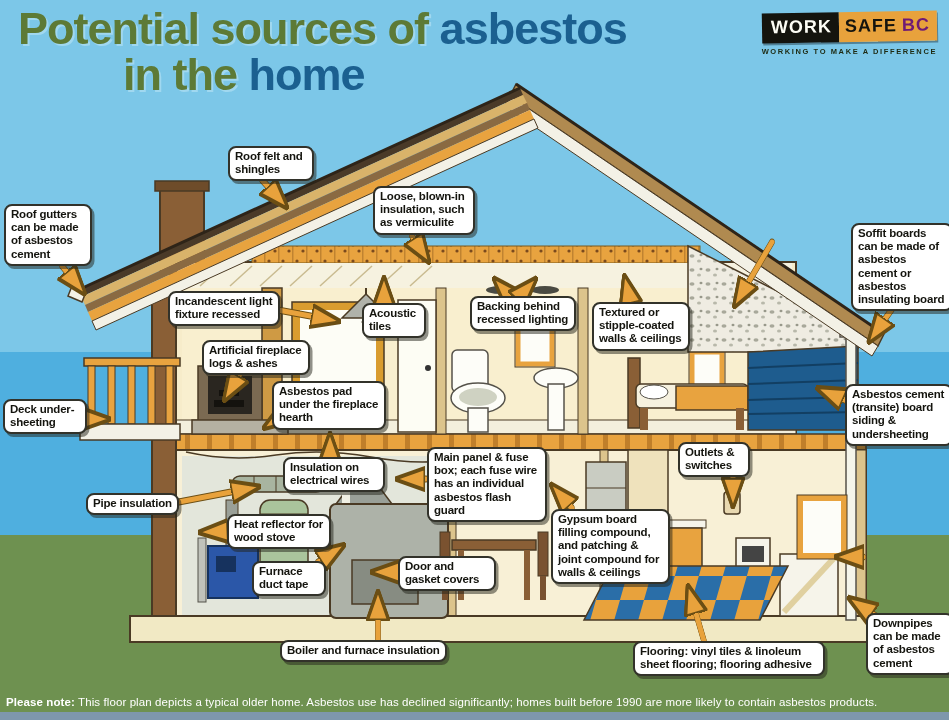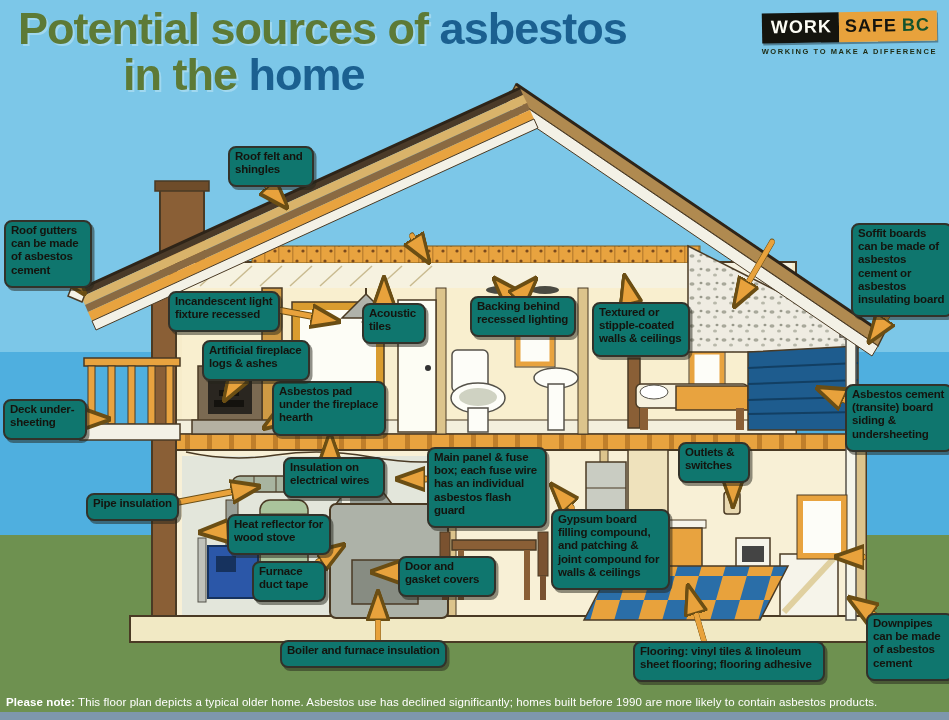--- a/index.html
+++ b/index.html
@@ -21,31 +21,31 @@
     text-shadow:2px 2px 0 rgba(190,230,245,0.55);
   }
   #title .t-bold{color:#1b6090;text-shadow:none;}
   #title .line2{margin-left:105px;}
 
   #logo{position:absolute;right:12px;top:12px;z-index:5;text-align:left;}
   #logo .logo-row{display:flex;transform:rotate(-1deg);box-shadow:1px 2px 0 rgba(0,0,0,0.35);}
   #logo .seg{font-weight:bold;font-size:18px;letter-spacing:1px;padding:4px 7px 5px 9px;}
   #logo .seg-work{background:#14140e;color:#fdfdf5;}
   #logo .seg-safe{background:#e8a23c;color:#14140e;display:flex;gap:5px;padding-left:6px;}
-  #logo .seg-safe .bc{color:#14532d;}
+  #logo .seg-safe .bc{color:#701a75;}
   #logo .tagline{
     margin-top:5px;font-size:7.5px;font-weight:bold;letter-spacing:1.6px;
     color:#1d2a12;white-space:nowrap;
   }
 
   .lbl{
     position:absolute;z-index:6;
-    background:#0f766e;border:2px solid #32322a;border-radius:8px;
+    background:#ffffff;border:2px solid #32322a;border-radius:8px;
     box-shadow:2.5px 3px 0 rgba(35,35,25,0.5);
-    padding:2px 5px 9px 5px;
+    padding:2px 5px 3px 5px;
     font-size:11.5px;font-weight:bold;line-height:1.15;color:#14140e;
     letter-spacing:-0.2px;
   }
   .lbl.nowrap{white-space:nowrap;}
 
   #house-svg{position:absolute;left:0;top:0;z-index:2;}
   .arrow{stroke:#e8a23c;stroke-width:5;stroke-linecap:round;
          filter:drop-shadow(0px 1px 0px #6b4e14) drop-shadow(0px -0.5px 0px #6b4e14);}
 
   #note{
@@ -298,21 +298,22 @@
       <span class="seg seg-work">WORK</span>
       <span class="seg seg-safe">
           <span>SAFE</span>
           <span class="bc">BC</span>
         </span>
     </div>
     <div class="tagline">WORKING TO MAKE A DIFFERENCE</div>
   </div>
 
   <div class="lbl" style="left:228px;top:146px;width:72px;">Roof felt and shingles</div>
-  <div class="lbl" style="left:4px;top:220px;width:74px;">Roof gutters can be made of asbestos cement</div>
+  <div class="lbl" style="left:373px;top:186px;width:88px;">Loose, blown-in insulation, such as vermiculite</div>
+  <div class="lbl" style="left:4px;top:204px;width:74px;">Roof gutters can be made of asbestos cement</div>
   <div class="lbl" style="left:851px;top:223px;width:88px;">Soffit boards can be made of asbestos cement or asbestos insulating board</div>
   <div class="lbl" style="left:168px;top:291px;width:98px;">Incandescent light fixture recessed</div>
   <div class="lbl" style="left:362px;top:303px;width:50px;">Acoustic tiles</div>
   <div class="lbl" style="left:470px;top:296px;width:92px;">Backing behind recessed lighting</div>
   <div class="lbl" style="left:592px;top:302px;width:84px;">Textured or stipple-coated walls &amp; ceilings</div>
   <div class="lbl" style="left:272px;top:381px;width:100px;">Asbestos pad under the fireplace hearth</div>
   <div class="lbl" style="left:202px;top:340px;width:94px;">Artificial fireplace logs &amp; ashes</div>
   <div class="lbl" style="left:3px;top:399px;width:70px;">Deck under-sheeting</div>
   <div class="lbl" style="left:845px;top:384px;width:94px;">Asbestos cement (transite) board siding &amp; undersheeting</div>
   <div class="lbl" style="left:283px;top:457px;width:88px;">Insulation on electrical wires</div>

